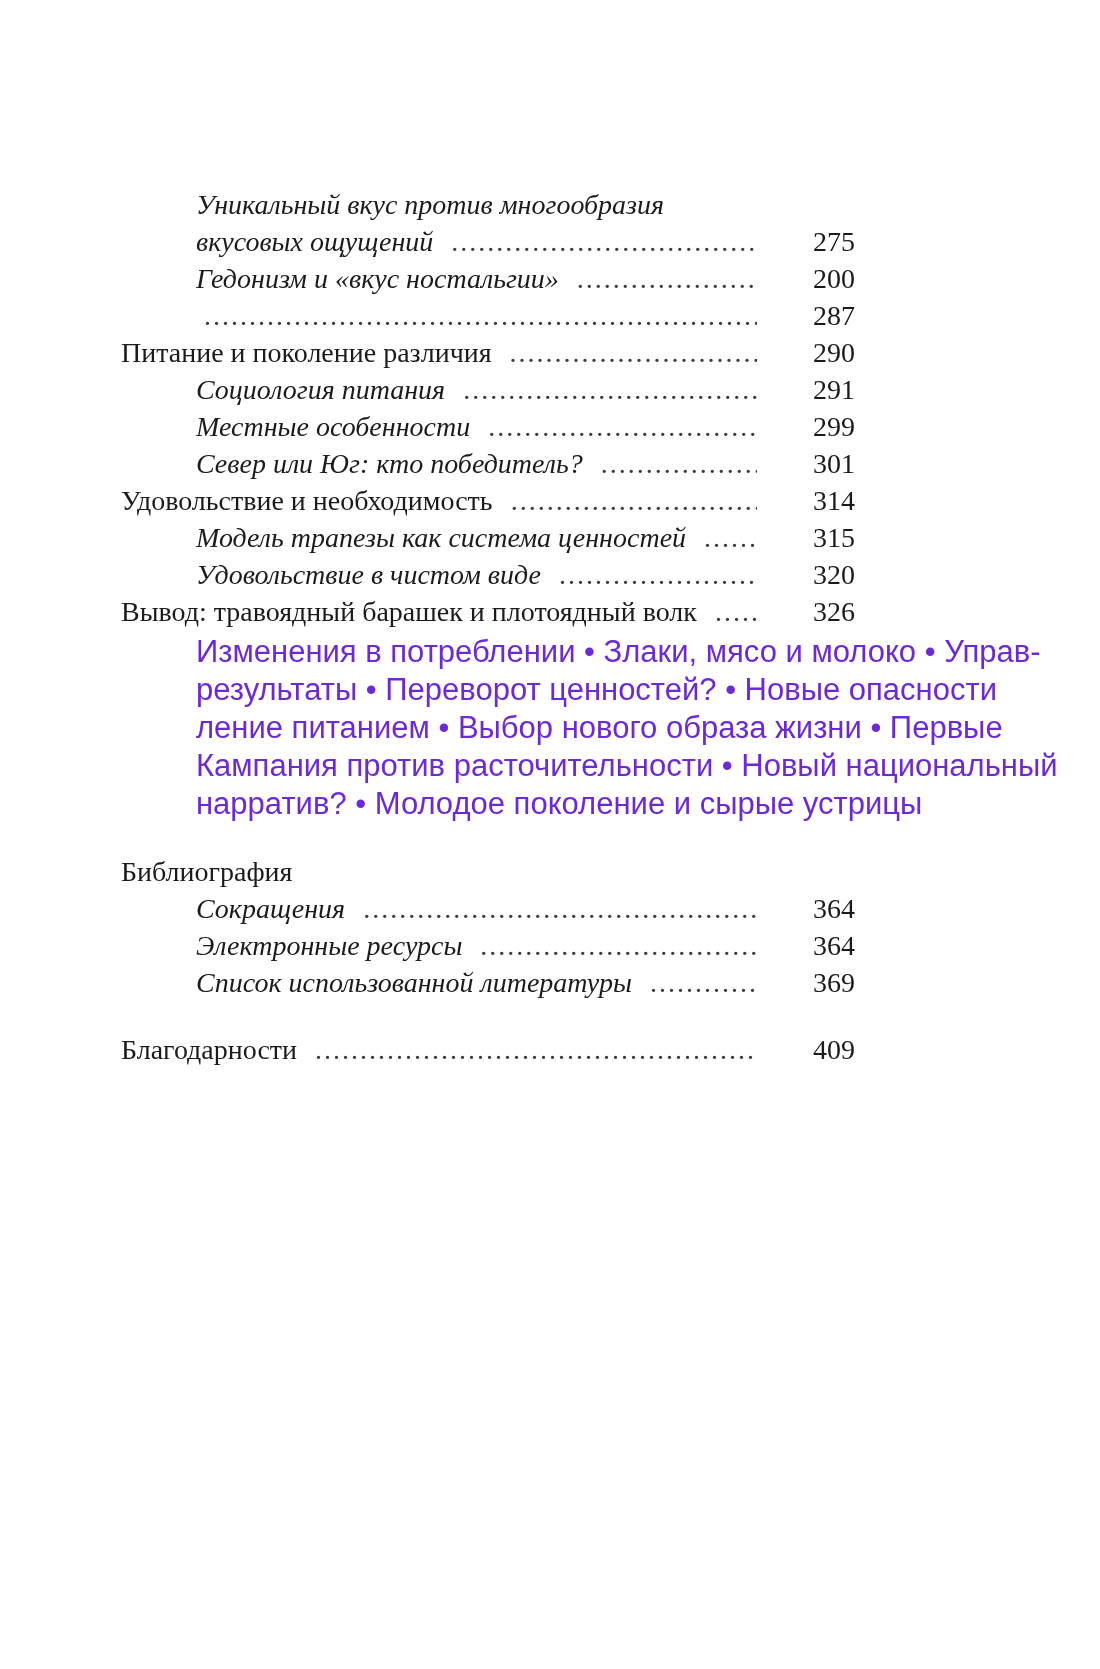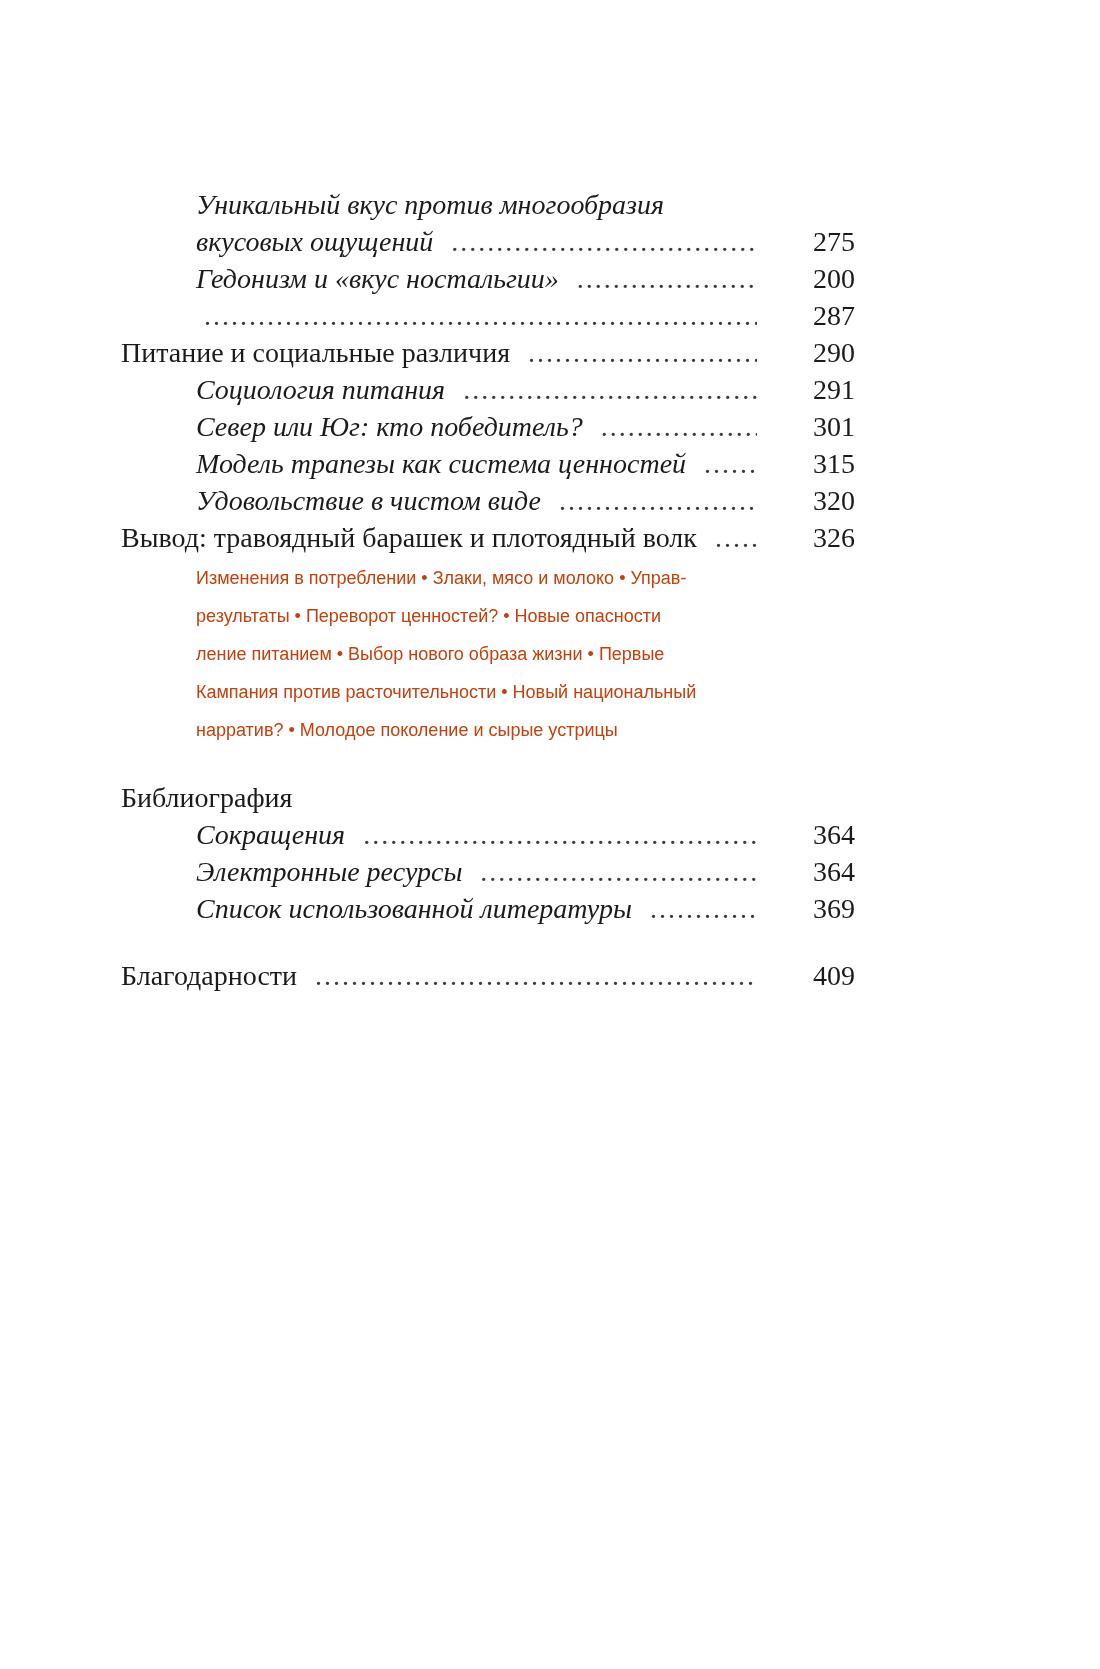--- a/index.html
+++ b/index.html
@@ -57,23 +57,23 @@
   .pageno {
     flex: 0 0 auto;
     font-style: normal;
     white-space: nowrap;
     margin-left: 40px;
   }
   .annotation {
     padding-left: 75px;
     margin-top: 3px;
     font-family: "Liberation Sans", "DejaVu Sans", sans-serif;
-    font-size: 18px;
+    font-size: 31px;
     line-height: 38px;
-    color: #c2410c;
+    color: #6d28d9;
   }
   .annotation-line {
     white-space: nowrap;
   }
   .spacer {
     height: 30px;
   }
 </style>
 </head>
 <body>
@@ -89,33 +89,43 @@
       <div class="toc-row indent">
         <span class="toc-title italic">Гедонизм и «вкус ностальгии»</span>
         <span class="dots"></span>
         <span class="pageno">200</span>
       </div>
       <div class="toc-row indent">
         <span class="dots"></span>
         <span class="pageno">287</span>
       </div>
       <div class="toc-row">
-        <span class="toc-title">Питание и социальные различия</span>
+        <span class="toc-title">Питание и поколение различия</span>
         <span class="dots"></span>
         <span class="pageno">290</span>
       </div>
       <div class="toc-row indent">
         <span class="toc-title italic">Социология питания</span>
         <span class="dots"></span>
         <span class="pageno">291</span>
       </div>
       <div class="toc-row indent">
+        <span class="toc-title italic">Местные особенности</span>
+        <span class="dots"></span>
+        <span class="pageno">299</span>
+      </div>
+      <div class="toc-row indent">
         <span class="toc-title italic">Север или Юг: кто победитель?</span>
         <span class="dots"></span>
         <span class="pageno">301</span>
+      </div>
+      <div class="toc-row">
+        <span class="toc-title">Удовольствие и необходимость</span>
+        <span class="dots"></span>
+        <span class="pageno">314</span>
       </div>
       <div class="toc-row indent">
         <span class="toc-title italic">Модель трапезы как система ценностей</span>
         <span class="dots"></span>
         <span class="pageno">315</span>
       </div>
       <div class="toc-row indent">
         <span class="toc-title italic">Удовольствие в чистом виде</span>
         <span class="dots"></span>
         <span class="pageno">320</span>

